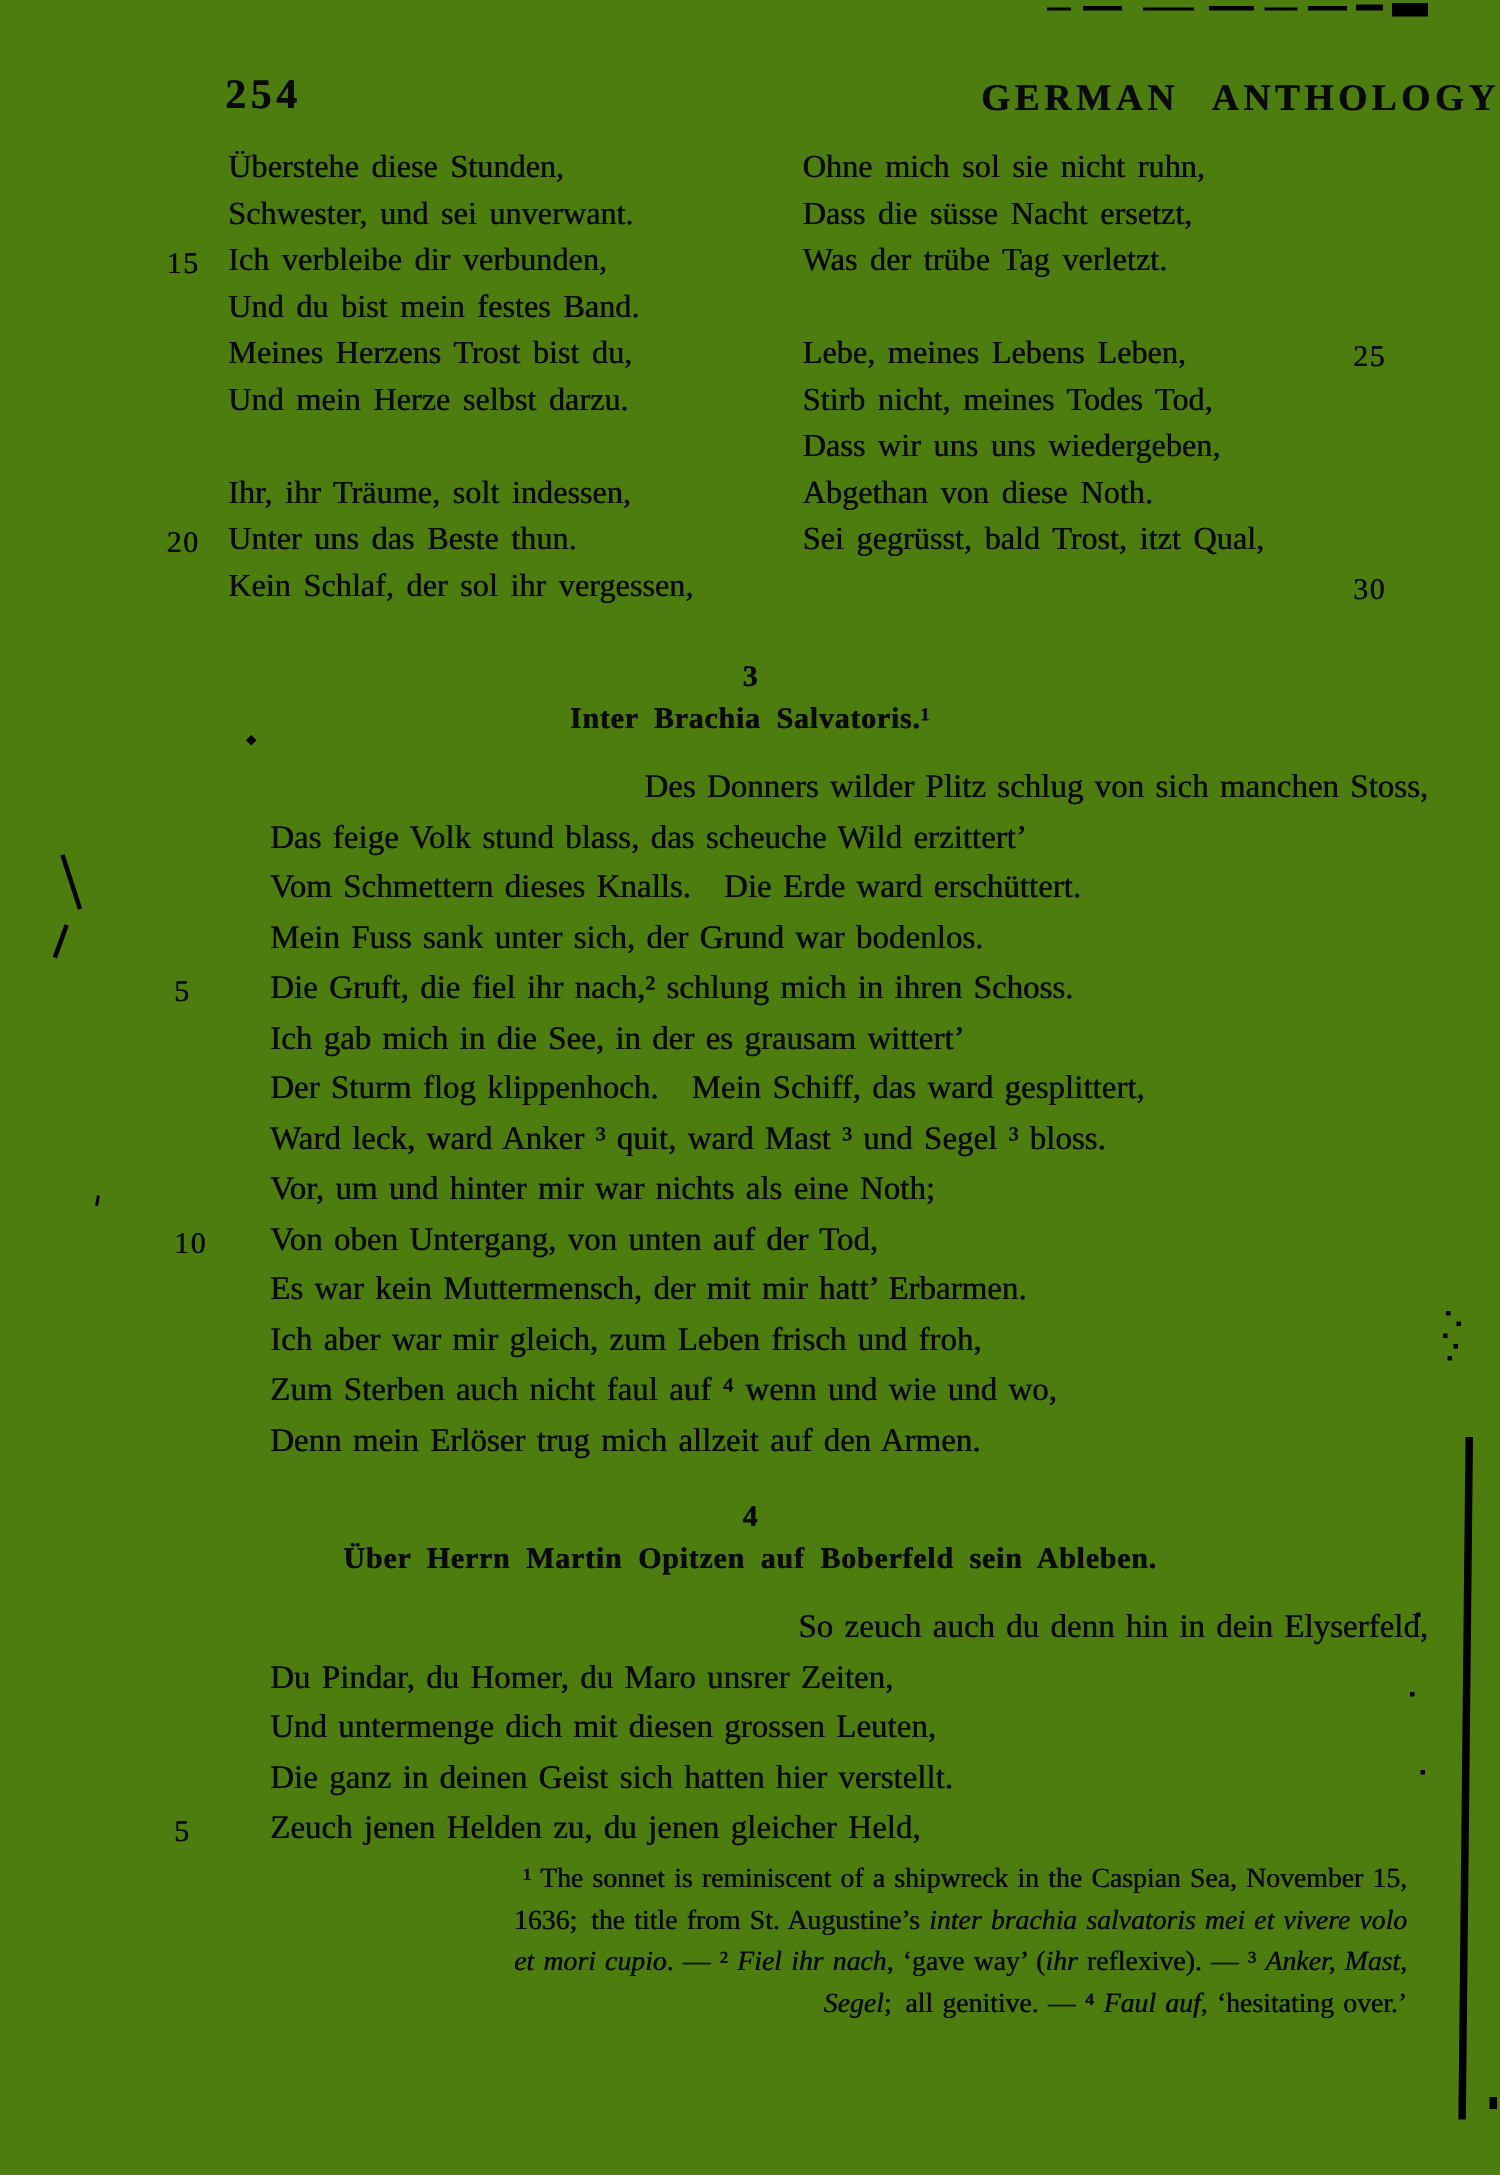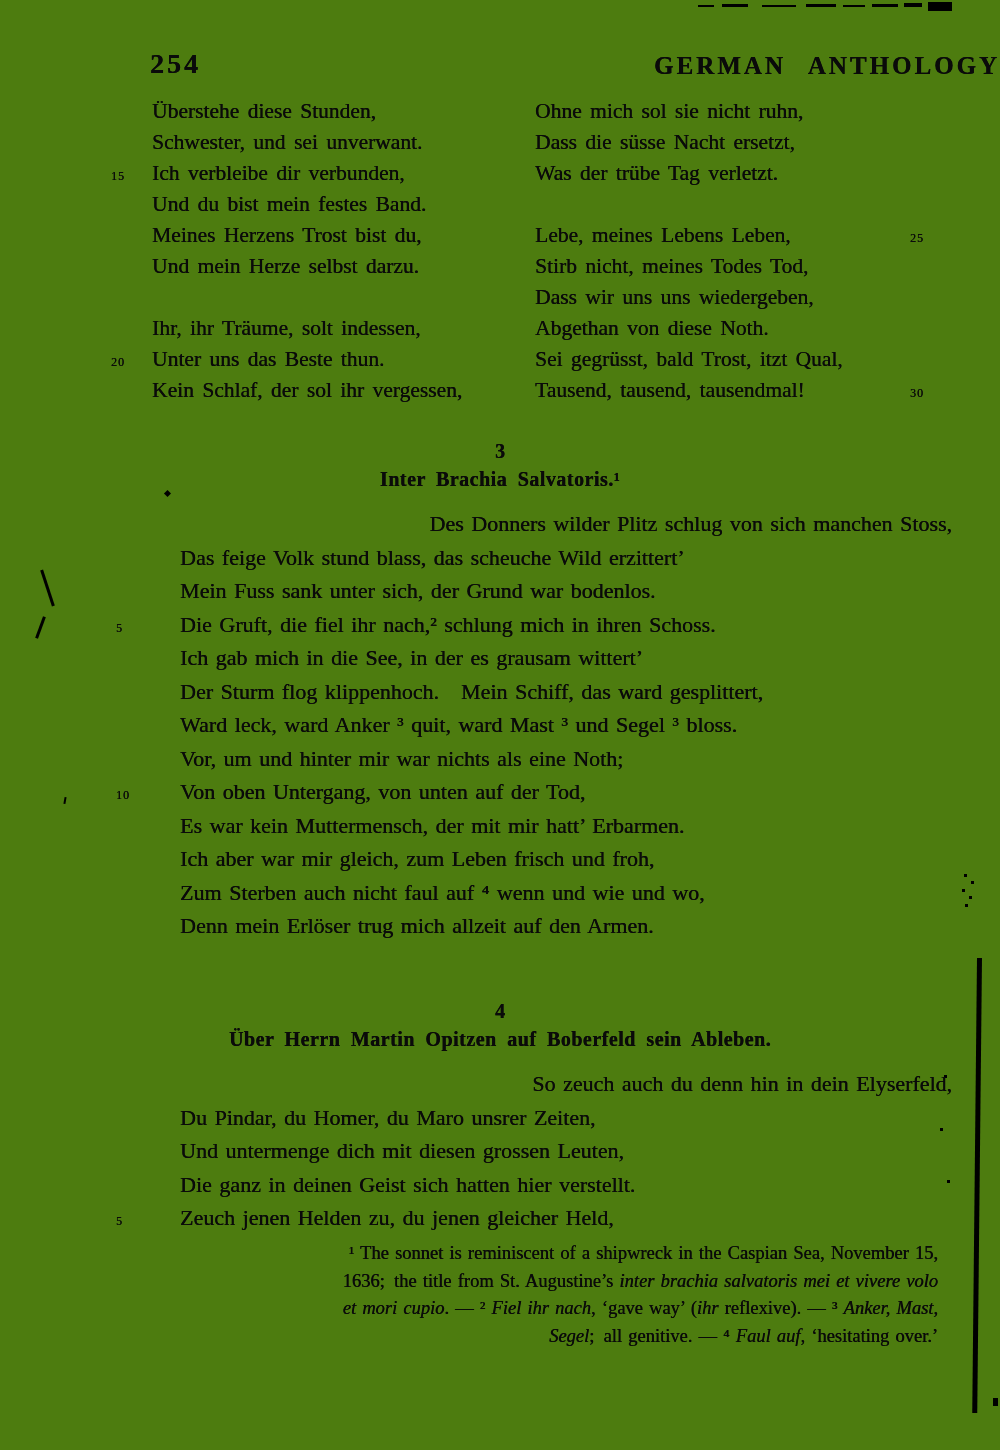--- a/index.html
+++ b/index.html
@@ -14,21 +14,21 @@
   
   .pagehead { position:absolute; top:46px; left:0; right:0; height:36px; }
   .pnum { position:absolute; left:150px; top:2px; font-size:28px; font-weight:bold; letter-spacing:3px; }
   .ptitle { text-align:right; font-size:25px; font-weight:bold; letter-spacing:3px; word-spacing:14px; padding-top:6px; }
 
   
   .twocol { position:absolute; left:110px; top:96px; width:812px; display:flex; font-size:21.5px; word-spacing:3px; }
   .colL { width:412px; padding-left:42px; border-right:7px solid #4d7c0f; }
   .colR { flex:1; padding-left:13px; }
   .twocol .pline { position:relative; height:31px; line-height:31px; white-space:nowrap; }
-  .lnum { position:absolute; font-size:12px; top:3px; letter-spacing:1px;text-align:right; }
+  .lnum { position:absolute; font-size:20px; top:3px; letter-spacing:1px;text-align:right; }
   .colL .lnum { left:-41px; }
   .colR .lnum { right:-2px; }
 
   
   .section { position:absolute; left:0; right:0; text-align:center; }
   .sec3 { top:438px; }
   .sec4 { top:998px; }
   .secnum { font-size:20px; font-weight:bold; height:26px; line-height:26px; }
   .sectitle { font-size:20px; font-weight:bold; height:30px; line-height:30px; letter-spacing:0.5px; word-spacing:5px; }
   .verse { text-align:left; margin:13px 0 0 152px; width:800px; font-size:22px; word-spacing:2px; }
@@ -97,30 +97,31 @@
     <div class="colR">
         <div class="pline"><span>Ohne mich sol sie nicht ruhn,</span></div>
         <div class="pline"><span>Dass die süsse Nacht ersetzt,</span></div>
         <div class="pline"><span>Was der trübe Tag verletzt.</span></div>
         <div class="pline"><span>&nbsp;</span></div>
         <div class="pline"><span class="lnum right">25</span><span>Lebe, meines Lebens Leben,</span></div>
         <div class="pline"><span>Stirb nicht, meines Todes Tod,</span></div>
         <div class="pline"><span>Dass wir uns uns wiedergeben,</span></div>
         <div class="pline"><span>Abgethan von diese Noth.</span></div>
         <div class="pline"><span>Sei gegrüsst, bald Trost, itzt Qual,</span></div>
-        <div class="pline"><span class="lnum right">30</span><span>Tausend, tausend, tausendmal!</span></div>
+        <div class="pline"><span class="lnum right">30</span></div>
       </div>
   </div>
 
   <div class="section sec3">
     <div class="secnum">3</div>
     <div class="sectitle">Inter Brachia Salvatoris.¹</div>
     <div class="verse">
         <div class="pline indent"><span>Des Donners wilder Plitz schlug von sich manchen Stoss,</span></div>
         <div class="pline"><span>Das feige Volk stund blass, das scheuche Wild erzittert’</span></div>
+        <div class="pline"><span>Vom Schmettern dieses Knalls. Die Erde ward erschüttert.</span></div>
         <div class="pline"><span>Mein Fuss sank unter sich, der Grund war bodenlos.</span></div>
         <div class="pline"><span class="lnum left">5</span><span>Die Gruft, die fiel ihr nach,² schlung mich in ihren Schoss.</span></div>
         <div class="pline"><span>Ich gab mich in die See, in der es grausam wittert’</span></div>
         <div class="pline"><span>Der Sturm flog klippenhoch. Mein Schiff, das ward gesplittert,</span></div>
         <div class="pline"><span>Ward leck, ward Anker ³ quit, ward Mast ³ und Segel ³ bloss.</span></div>
         <div class="pline"><span>Vor, um und hinter mir war nichts als eine Noth;</span></div>
         <div class="pline"><span class="lnum left">10</span><span>Von oben Untergang, von unten auf der Tod,</span></div>
         <div class="pline"><span>Es war kein Muttermensch, der mit mir hatt’ Erbarmen.</span></div>
         <div class="pline"><span>Ich aber war mir gleich, zum Leben frisch und froh,</span></div>
         <div class="pline"><span>Zum Sterben auch nicht faul auf ⁴ wenn und wie und wo,</span></div>

